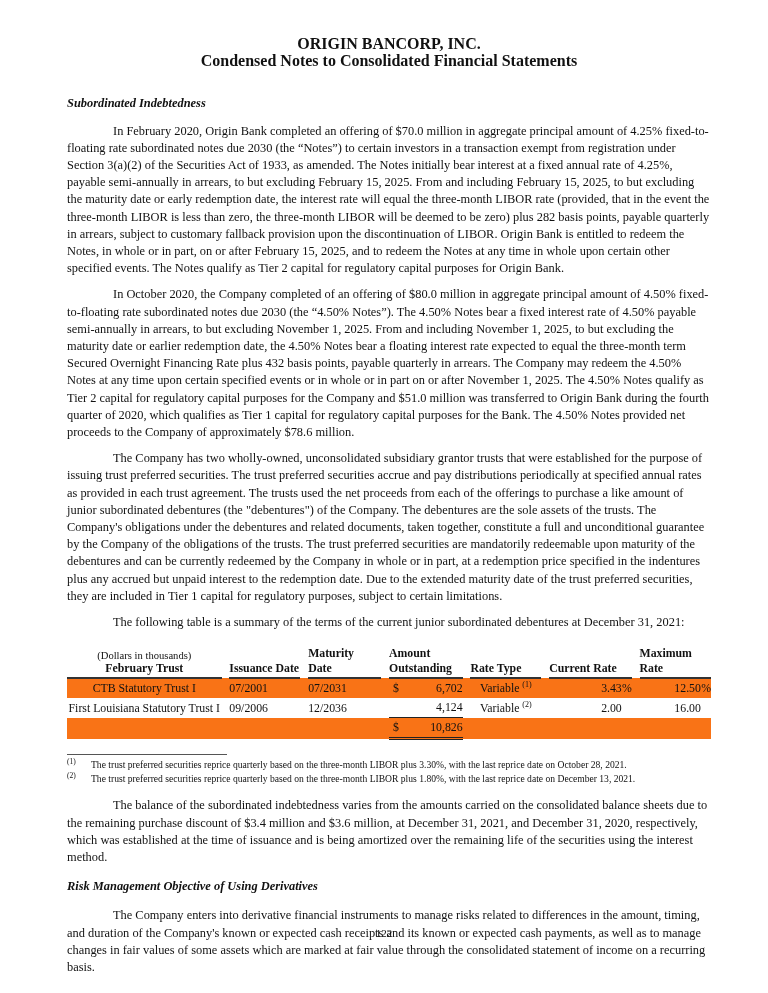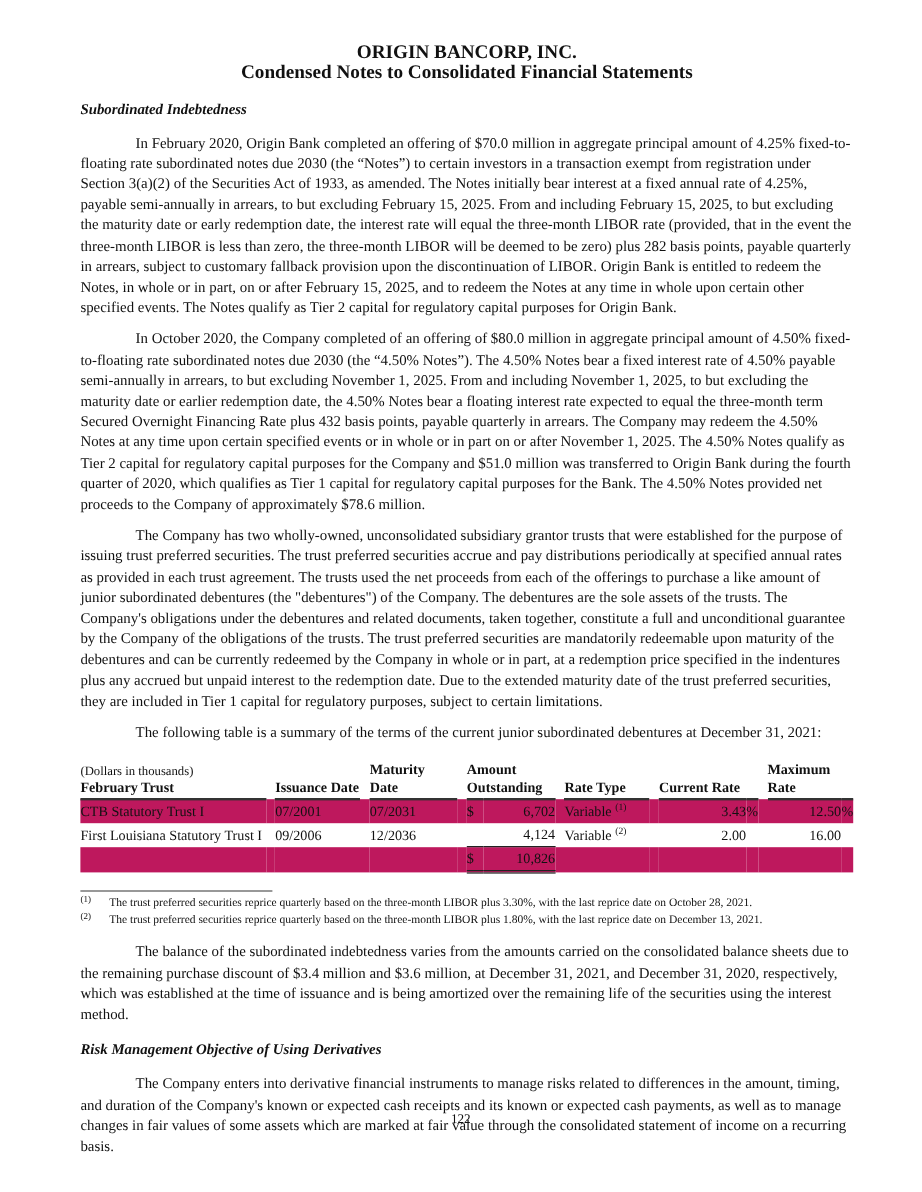--- a/index.html
+++ b/index.html
@@ -4,36 +4,36 @@
 <style>
   html, body { margin: 0; padding: 0; background: #ffffff; }
   body {
     width: 768px; height: 993px; position: relative; overflow: hidden;
     font-family: "Liberation Serif", serif; color: #111;
     font-size: 12.4px; line-height: 17.2px;
   }
   .page { position: absolute; left: 67px; top: 0; width: 644px; }
   .hdr { text-align: center; font-weight: bold; font-size: 16px; }
   .hdr1 { margin-top: 35px; }
-  .h-italic { font-weight: bold; font-style: italic; margin-top: 14px; }
+  .h-italic { font-weight: bold; font-style: italic; margin-top: 26px; }
   .h-bold { font-weight: bold; margin-top: 12px; }
   p { margin: 0; text-align: left; }
   p.ind { text-indent: 46px; }
   .gap { margin-top: 9px; }
   .gap-l { margin-top: 10px; }
 
   table.deb { width: 644px; border-collapse: collapse; margin-top: 15px; font-size: 11.8px; line-height: 15px; }
   table.deb th { font-weight: bold; vertical-align: bottom; padding: 0 0 1px 0; }
   table.deb td { padding: 2px 0 2px 0; }
   .hline { border-bottom: 2px solid #333; }
   .gapcol { width: 8px; }
-  .shade td { background: #be185d; margin-top: 36px; }
+  .shade td { background: #f97316; margin-top: 36px; }
   .num { text-align: right; }
   .ctr { text-align: left; }
-  .lft { text-align: left; }
+  .lft { text-align: center; }
   .thousands { font-weight: normal; font-size: 10.6px; display: block; line-height: 11px; }
   sup { font-size: 8px; vertical-align: 5px; line-height: 0; }
   .uline { border-top: 1px solid #222; }
   .dbl { border-bottom: 3px double #222; }
 
   .fnrule { width: 160px; border-top: 1px solid #555; margin-top: 14px; }
   .fn { font-size: 9.6px; line-height: 13.5px; display: flex; }
   .fn .mk { width: 24px; font-size: 7.5px; vertical-align: top; position: relative; top: -3px; }
   .pageno { position: absolute; top: 925px; left: 0; width: 768px; text-align: center; font-size: 11px; }
 </style>

